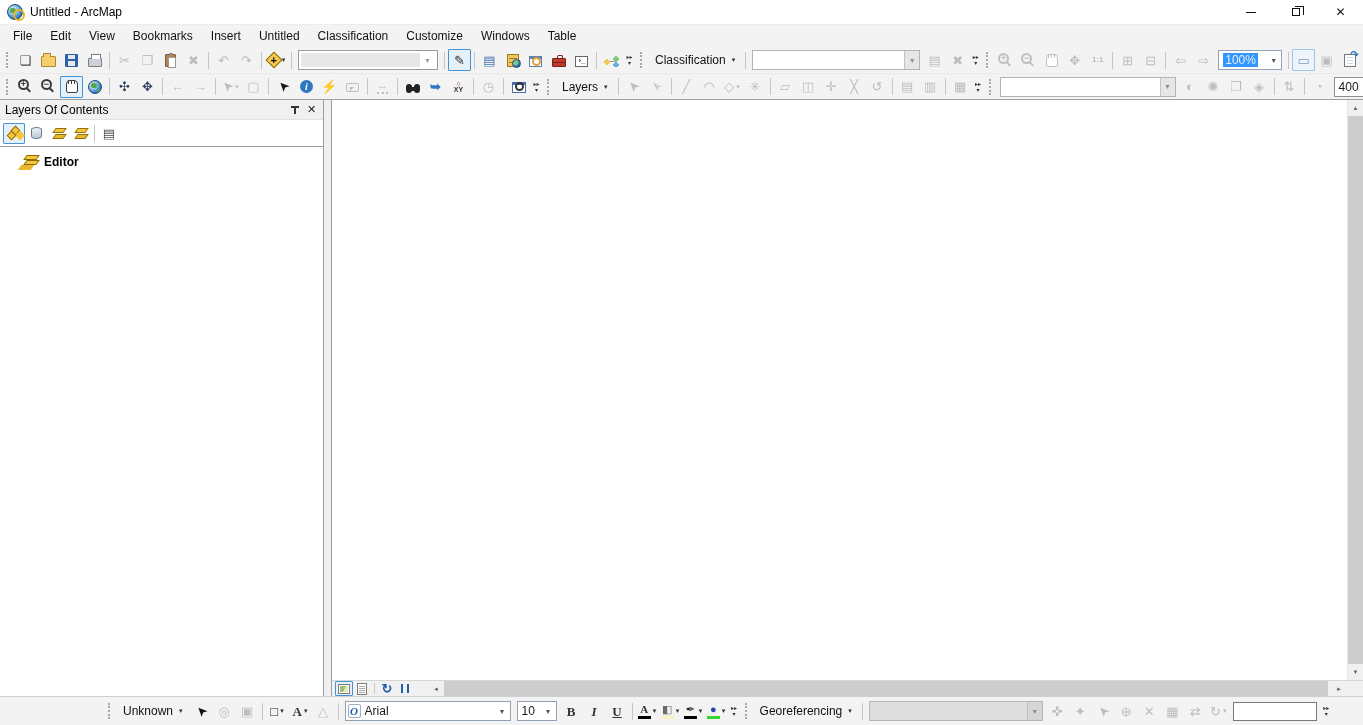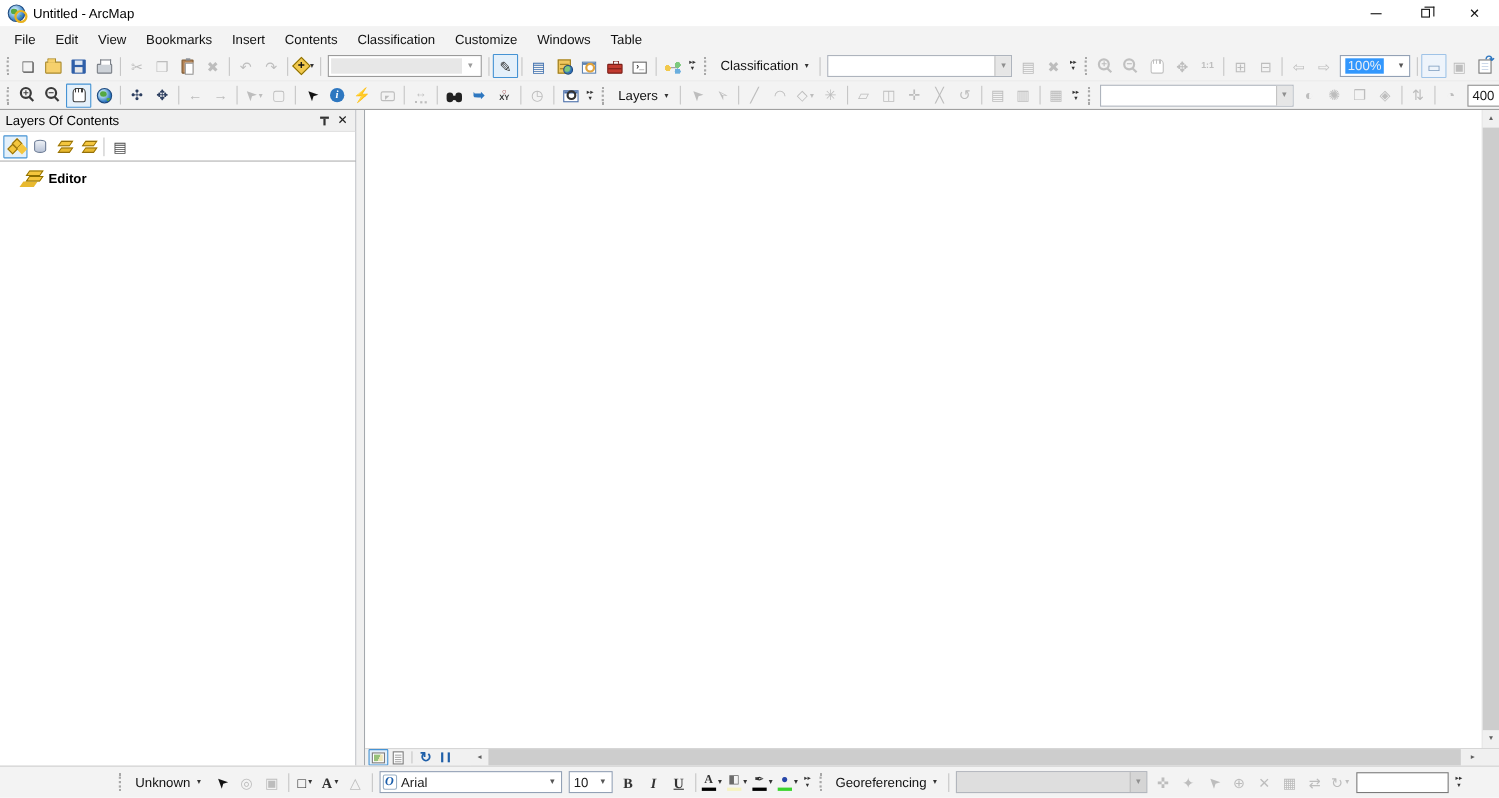--- a/index.html
+++ b/index.html
@@ -198,21 +198,21 @@
         </button>
     </div>
   </div>
 
   <div class="menubar">
       <button class="menu-item">File</button>
       <button class="menu-item">Edit</button>
       <button class="menu-item">View</button>
       <button class="menu-item">Bookmarks</button>
       <button class="menu-item">Insert</button>
-      <button class="menu-item">Contents</button>
+      <button class="menu-item">Untitled</button>
       <button class="menu-item">Classification</button>
       <button class="menu-item">Customize</button>
       <button class="menu-item">Windows</button>
       <button class="menu-item">Table</button>
     </div>
 
   <div class="tbrow">
       <span class="grip"></span>
       <button class="tbtn">
         <span class="ico" style="color: rgb(74, 74, 74);">❏</span>

